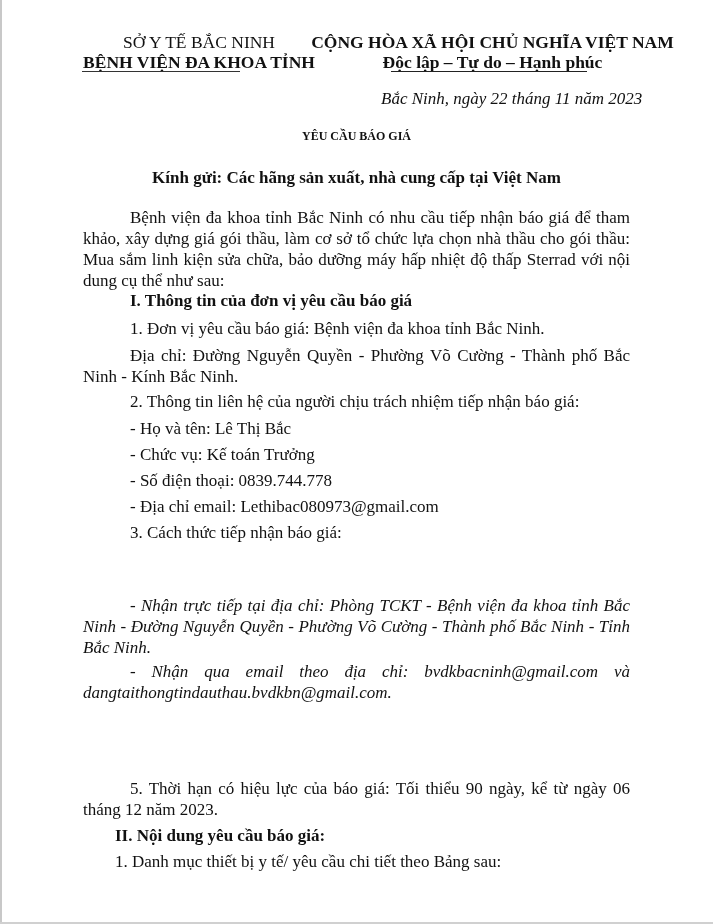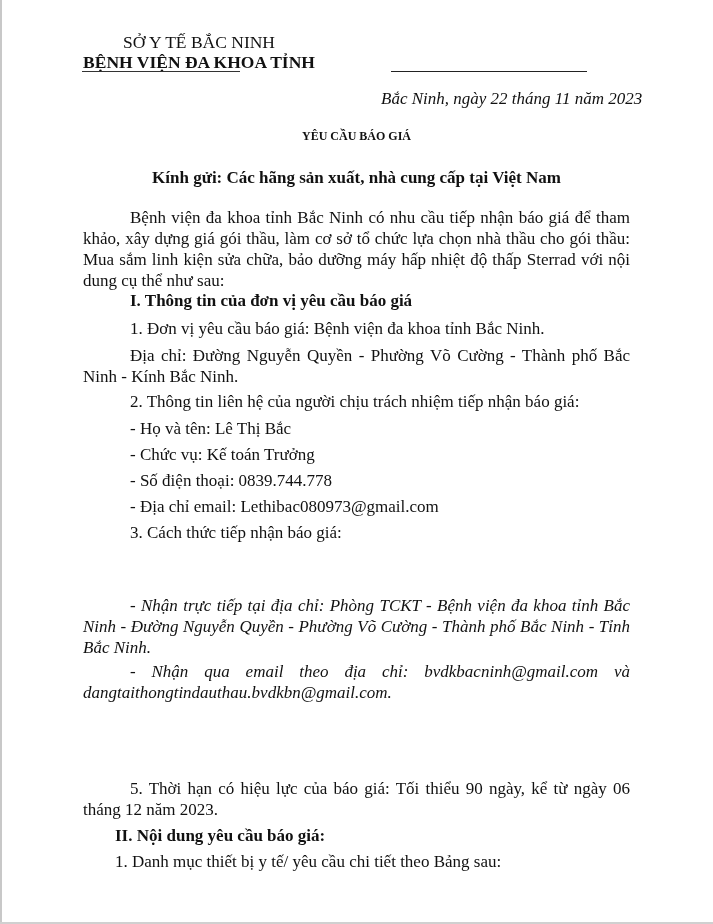--- a/index.html
+++ b/index.html
@@ -41,20 +41,24 @@
 <div class="edge-bottom"></div>
 
 <div class="page">
 
   <div class="hdr-left">
     <div class="org">SỞ Y TẾ BẮC NINH</div>
     <div class="hosp">BỆNH VIỆN ĐA KHOA TỈNH</div>
   </div>
   <div class="rule-left"></div>
 
+  <div class="hdr-right">
+    <div>CỘNG HÒA XÃ HỘI CHỦ NGHĨA VIỆT NAM</div>
+    <div>Độc lập – Tự do – Hạnh phúc</div>
+  </div>
   <div class="rule-right"></div>
 
   <div class="abs date">Bắc Ninh, ngày 22 tháng 11 năm 2023</div>
 
   <div class="abs title">YÊU CẦU BÁO GIÁ</div>
   <div class="abs to">Kính gửi: Các hãng sản xuất, nhà cung cấp tại Việt Nam</div>
 
   <div class="para ind" style="top:207px;">Bệnh viện đa khoa tỉnh Bắc Ninh có nhu cầu tiếp nhận báo giá để tham khảo, xây dựng giá gói thầu, làm cơ sở tổ chức lựa chọn nhà thầu cho gói thầu: Mua sắm linh kiện sửa chữa, bảo dưỡng máy hấp nhiệt độ thấp Sterrad với nội dung cụ thể như sau:</div>
 
   <div class="line bold" style="top:290px;text-align:right;">I. Thông tin của đơn vị yêu cầu báo giá</div>

